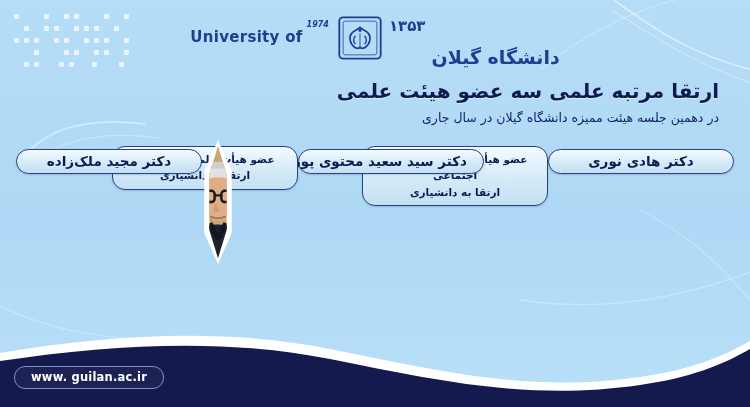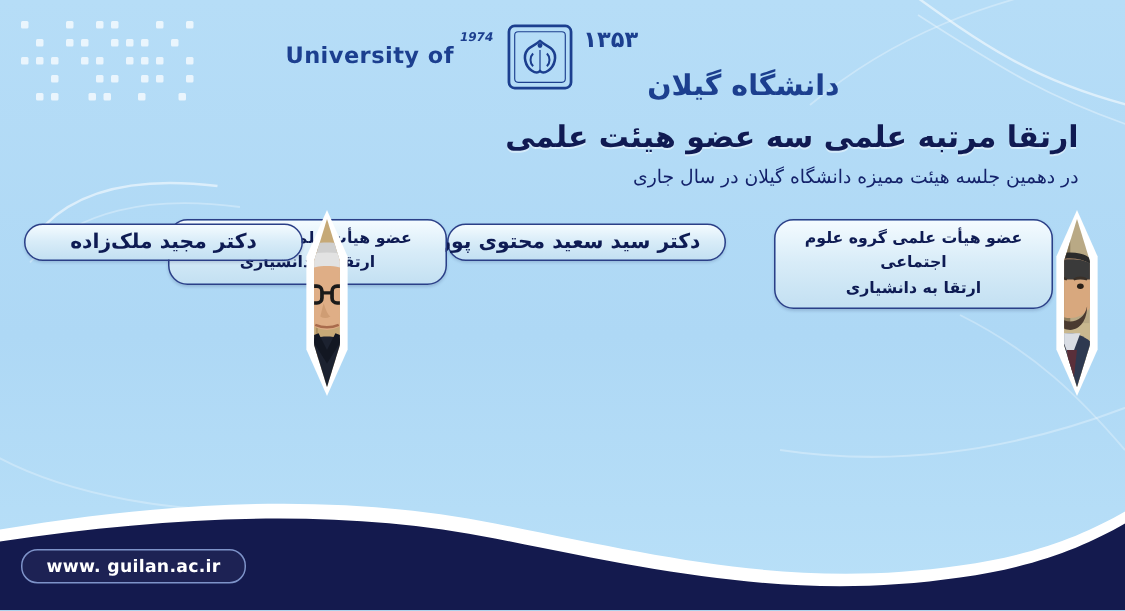--- a/index.html
+++ b/index.html
@@ -234,20 +234,21 @@
             <ellipse cx="40" cy="40" rx="2" ry="1.6" fill="#2a2018"></ellipse>
             <ellipse cx="52" cy="40" rx="2" ry="1.6" fill="#2a2018"></ellipse>
             <path d="M36 36 q4 -2 8 0" stroke="#3a3028" stroke-width="1.4" fill="none"></path>
             <path d="M48 36 q4 -2 8 0" stroke="#3a3028" stroke-width="1.4" fill="none"></path>
             <path d="M24 100 C24 76 38 68 46 68 C54 68 68 76 68 100 Z" fill="#2e3950"></path>
             <path d="M40 68 L46 84 L52 68 Z" fill="#d9dde4"></path>
             <path d="M44 78 L50 78 L48 96 L46 96 Z" fill="#5a2f3a"></path>
           </svg>
         </div>
       </div>
+      <div class="name-pill">دکتر هادی نوری</div>
       <div class="role-pill">
         <span class="r1">عضو هیأت علمی گروه علوم اجتماعی</span>
         <span class="r2">ارتقا به دانشیاری</span>
       </div>
     </div>
 
     <div class="person">
       <div class="photo-outer">
         <div class="photo-ring"></div>
         <div class="photo-inner">

